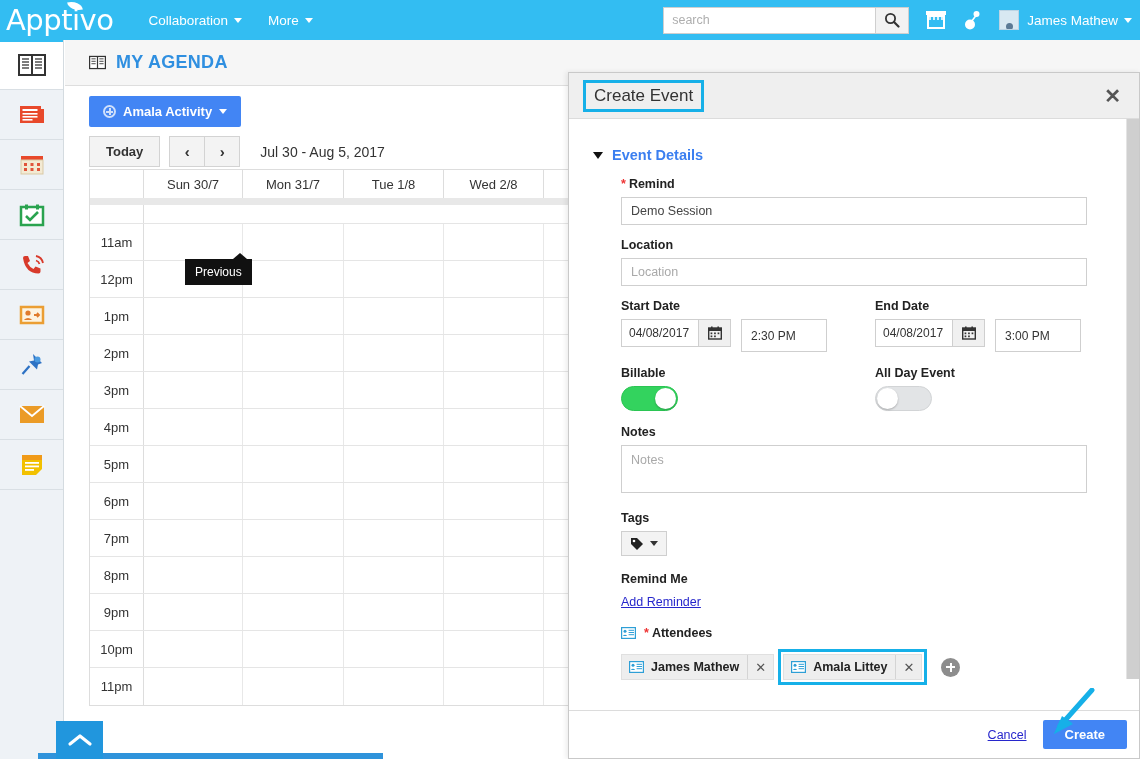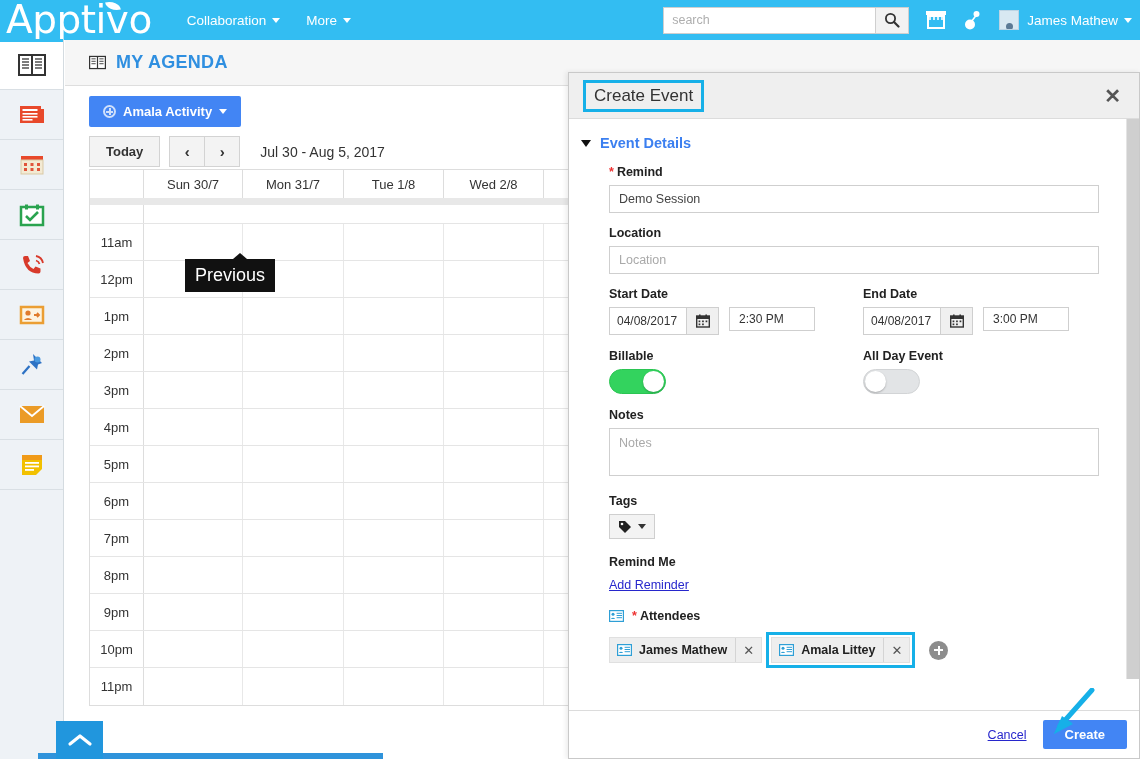--- a/index.html
+++ b/index.html
@@ -12,21 +12,21 @@
     background: #ffffff;
   }
   #root { position: relative; width: 1140px; height: 759px; overflow: hidden; background:#fff; }
 
   
   .topbar {
     position: absolute; left: 0; top: 0; width: 1140px; height: 40px;
     background: #33bdf2; display: flex; align-items: center;
   }
   .logo {
-    margin-left: 6px; font-size: 39px; color: #fff; letter-spacing: -0.5px;
+    margin-left: 6px; font-size: 29px; color: #fff; letter-spacing: -0.5px;
     font-family: "DejaVu Sans", sans-serif; font-weight: 400; position: relative;
     line-height: 34px; padding-right: 4px;
   }
   .logo .leaf {
     position: absolute; right: 36px; top: -2px; width: 14px; height: 10px;
     background: #fff; border-radius: 0 100% 0 100%; transform: rotate(-12deg);
   }
   .topnav { display: flex; align-items: center; margin-left: 18px; }
   .topnav .item {
     color: #fff; font-size: 13.5px; padding: 0 13px; cursor: pointer;
@@ -115,21 +115,21 @@
     font-size: 13px; font-weight: bold; display: flex; align-items: center;
     justify-content: center; cursor: pointer; font-family: "Liberation Sans", sans-serif;
   }
   .navbtn.today { padding: 0 16px; }
   .navbtn.arrow { width: 36px; margin-left: 9px; font-size: 15px; }
   .navbtn.arrow.next { margin-left: -1px; }
   .daterange { margin-left: 20px; font-size: 14px; color: #333; }
 
   .tooltip {
     position: absolute; left: 120px; top: 172px; background: #111; color: #fff;
-    font-size: 18px; padding: 6px 10px; z-index: 30; white-space: nowrap;
+    font-size: 12px; padding: 6px 10px; z-index: 30; white-space: nowrap;
   }
   .tooltip::before {
     content: ""; position: absolute; top: -6px; left: 48px;
     border-left: 7px solid transparent; border-right: 7px solid transparent;
     border-bottom: 6px solid #111;
   }
 
   .cal-grid { position: absolute; left: 24px; top: 82px; width: 504px; }
   .cal-head { display: flex; border: 1px solid #dddddd; border-bottom: none; }
   .cal-head .cell {
@@ -172,21 +172,21 @@
   .modal-hdr {
     height: 46px; background: #efefef; border-bottom: 1px solid #dcdcdc;
     display: flex; align-items: center; justify-content: space-between; padding: 0 18px 0 14px;
     flex: 0 0 46px;
   }
   .modal-title {
     font-size: 17px; color: #333; padding: 3px 8px;
     border: 3px solid #16b0e8; background: #efefef;
   }
   .modal-close { font-size: 20px; color: #555; cursor: pointer; line-height: 1; font-weight: bold; }
-  .modal-body { flex: 1 1 auto; overflow: hidden; position: relative; padding: 0; }
+  .modal-body { flex: 1 1 auto; overflow: hidden; position: relative; padding: 12px; }
   .modal-scrollbar {
     position: absolute; right: 0; top: 0; width: 13px; height: 560px;
     background: #cfcfcf; border-left: 1px solid #e4e4e4;
   }
   .section-hdr {
     display: flex; align-items: center; padding: 16px 0 0 12px;
     color: #3b7ff0; font-size: 14.5px; font-weight: bold;
   }
   .chev-down {
     width: 0; height: 0; margin-right: 9px;
@@ -208,21 +208,21 @@
   .dategroup .dinp {
     width: 77px; height: 28px; border: 1px solid #cfcfcf; border-right: none;
     padding: 0 7px; font-size: 12px; color: #333; outline: none;
     font-family: "Liberation Sans", sans-serif;
   }
   .dategroup .calbtn {
     width: 33px; height: 28px; background: #f0f0f0; border: 1px solid #cfcfcf;
     display: flex; align-items: center; justify-content: center; cursor: pointer;
   }
   .dategroup .tinp {
-    width: 86px; height: 24px; border: 1px solid #cfcfcf; margin-left: 10px;
+    width: 86px; height: 33px; border: 1px solid #cfcfcf; margin-left: 10px;
     padding: 0 9px; font-size: 12px; color: #333; outline: none;
     font-family: "Liberation Sans", sans-serif;
   }
   .toggle {
     width: 57px; height: 25px; border-radius: 13px; position: relative; cursor: pointer;
     background: #e2e4e6; border: 1px solid #d2d4d6;
   }
   .toggle .knob {
     position: absolute; top: 1px; left: 1px; width: 21px; height: 21px; border-radius: 50%;
     background: #fff; box-shadow: 0 1px 2px rgba(0,0,0,.25);

